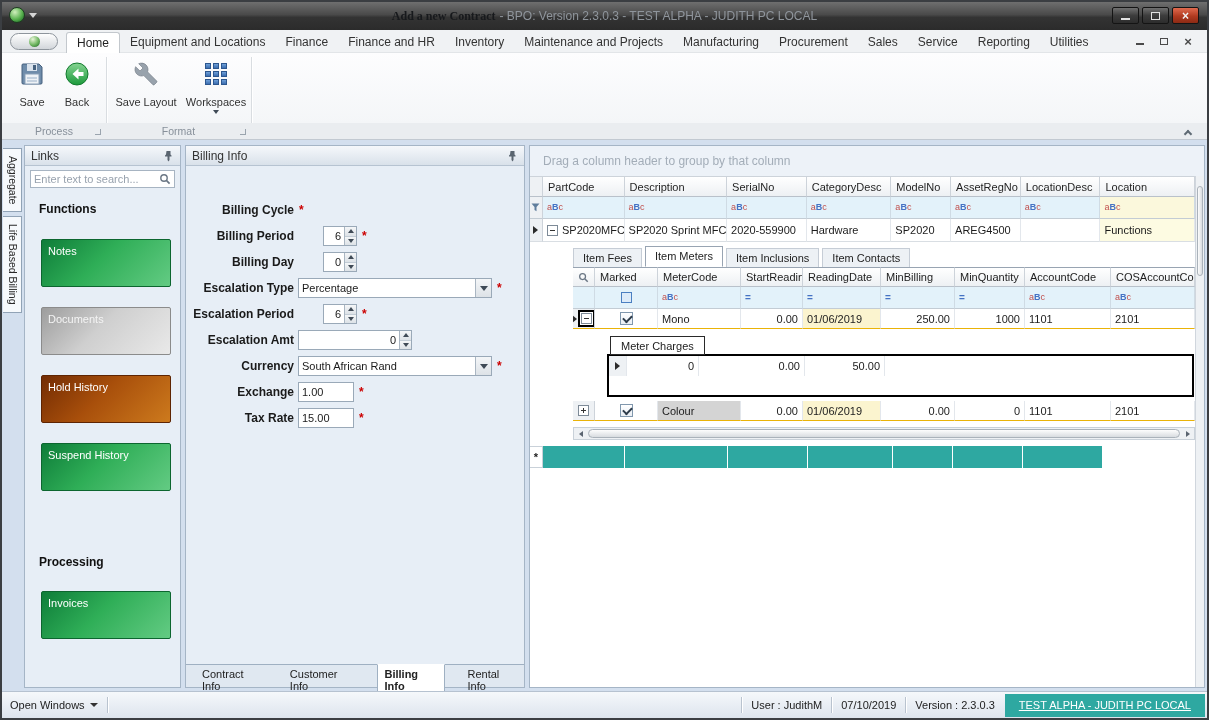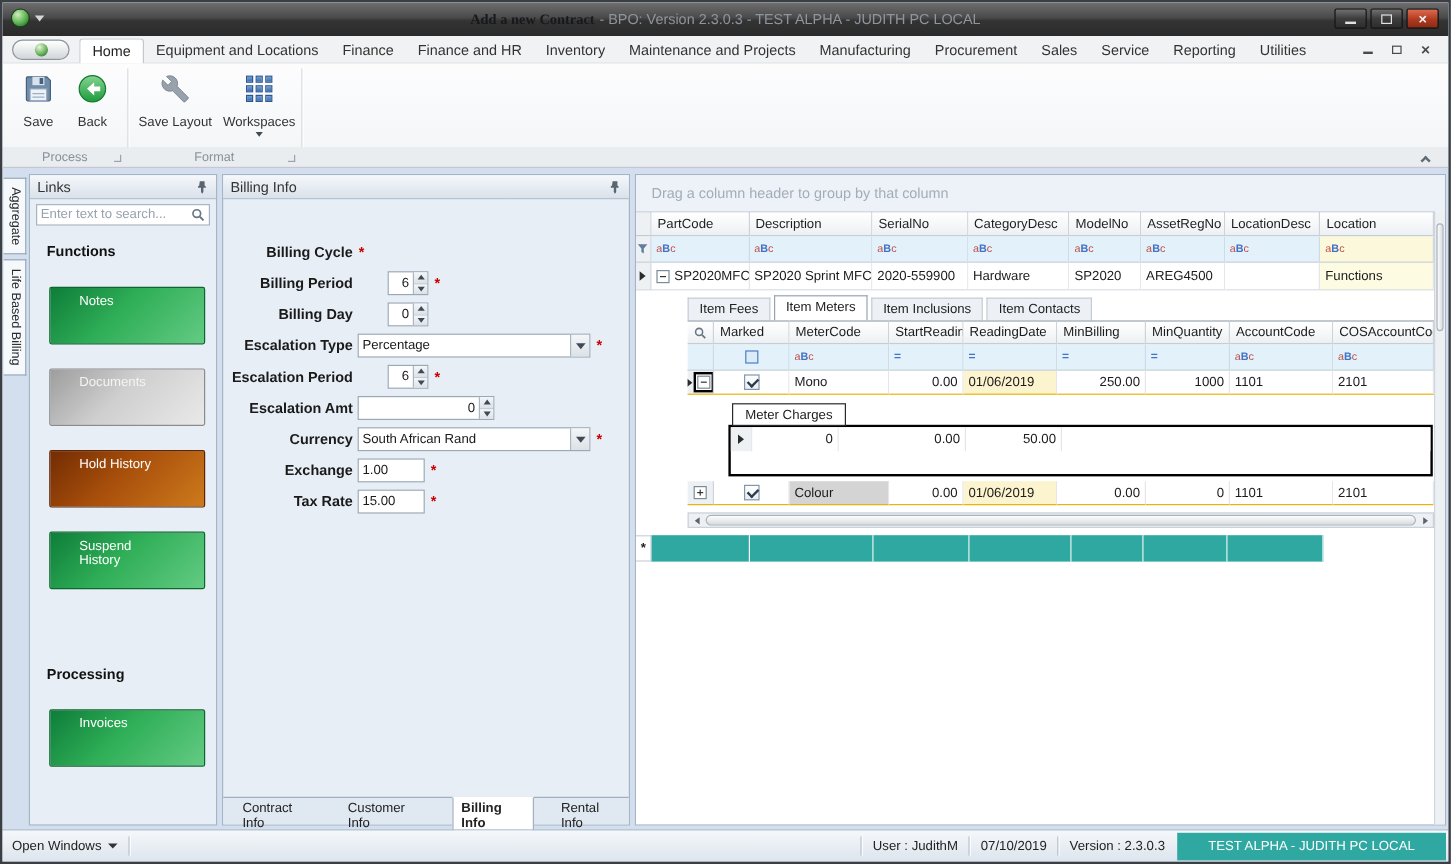--- a/index.html
+++ b/index.html
@@ -87,21 +87,21 @@
 
   
   .links-panel { left:22px; width:157px; }
   .searchbox { position:absolute; left:5px; right:5px; top:24px; height:18px; background:#fff;
                border:1px solid #a7b4c2; display:flex; align-items:center; padding:0 3px; }
   .searchbox input { flex:1; min-width:0; border:none; outline:none; font-size:11px; color:#333;
                      font-family:"Liberation Sans", sans-serif; background:transparent; }
   .searchbox input::placeholder { color:#98a2ae; }
   .lsec { position:absolute; left:14px; font-size:12px; font-weight:bold; color:#111; }
   .lbtn { position:absolute; left:16px; width:130px; height:48px; border-radius:2px;
-          padding:5px 24px; color:#fff; font-size:11px; cursor:pointer; }
+          padding:5px 6px; color:#fff; font-size:11px; cursor:pointer; }
   .lbtn.green { background:linear-gradient(135deg,#0e7d39,#2fae57 45%,#63cb83); border:1px solid #0c662f; }
   .lbtn.silver { background:linear-gradient(135deg,#9d9d9d,#cfcfcf 45%,#e9e9e9); border:1px solid #8b8b8b; color:#f4f4f4; }
   .lbtn.rust { background:linear-gradient(135deg,#732c03,#a84f0b 45%,#cd7a1d); border:1px solid #5e2402; }
 
   
   .billing-panel { left:183px; width:340px; }
   .frow { position:absolute; left:0; right:0; height:22px; display:flex; align-items:center; }
   .flabel { width:108px; text-align:right; font-size:12px; font-weight:bold; color:#1a1a1a;
             flex:0 0 108px; }
   .ctrl { height:20px; background:#fff; border:1px solid #9aa9b8; display:flex; align-items:center;
@@ -221,22 +221,22 @@
   
   .statusbar { position:absolute; left:0; right:0; bottom:0; height:27px;
                background:linear-gradient(#f5f8fb,#dde4ed); border-top:1px solid #b6c2d0;
                display:flex; align-items:center; font-size:11px; color:#222; }
   .sb-item { white-space:nowrap; }
   .ow { margin-left:8px; display:flex; align-items:center; gap:5px; cursor:default; }
   .dcaret { width:0; height:0; border-left:4px solid transparent; border-right:4px solid transparent;
             border-top:4px solid #333; display:inline-block; }
   .sb-sep { width:1px; height:16px; background:#b9c3cf; box-shadow:1px 0 0 #fff; margin:0 9px; }
   .sb-right { margin-left:auto; display:flex; align-items:center; height:100%; }
-  .sb-env { background:#2ea8a1; color:#fff; height:23px; margin:2px 2px 2px 10px; padding:0 26px;
-            display:flex; align-items:center; white-space:nowrap; min-width:193px; justify-content:center; }
+  .sb-env { background:#2ea8a1; color:#fff; height:23px; margin:2px 2px 2px 10px; padding:0 14px;
+            display:flex; align-items:center; white-space:nowrap; min-width:193px; justify-content:center;text-decoration:underline; }
 
   .mag-svg, .pin-svg, .funnel-svg { display:block; }
 </style>
 </head>
 <body>
 
 <div class="window">
 
   <div class="titlebar">
     <div class="tb-left">

